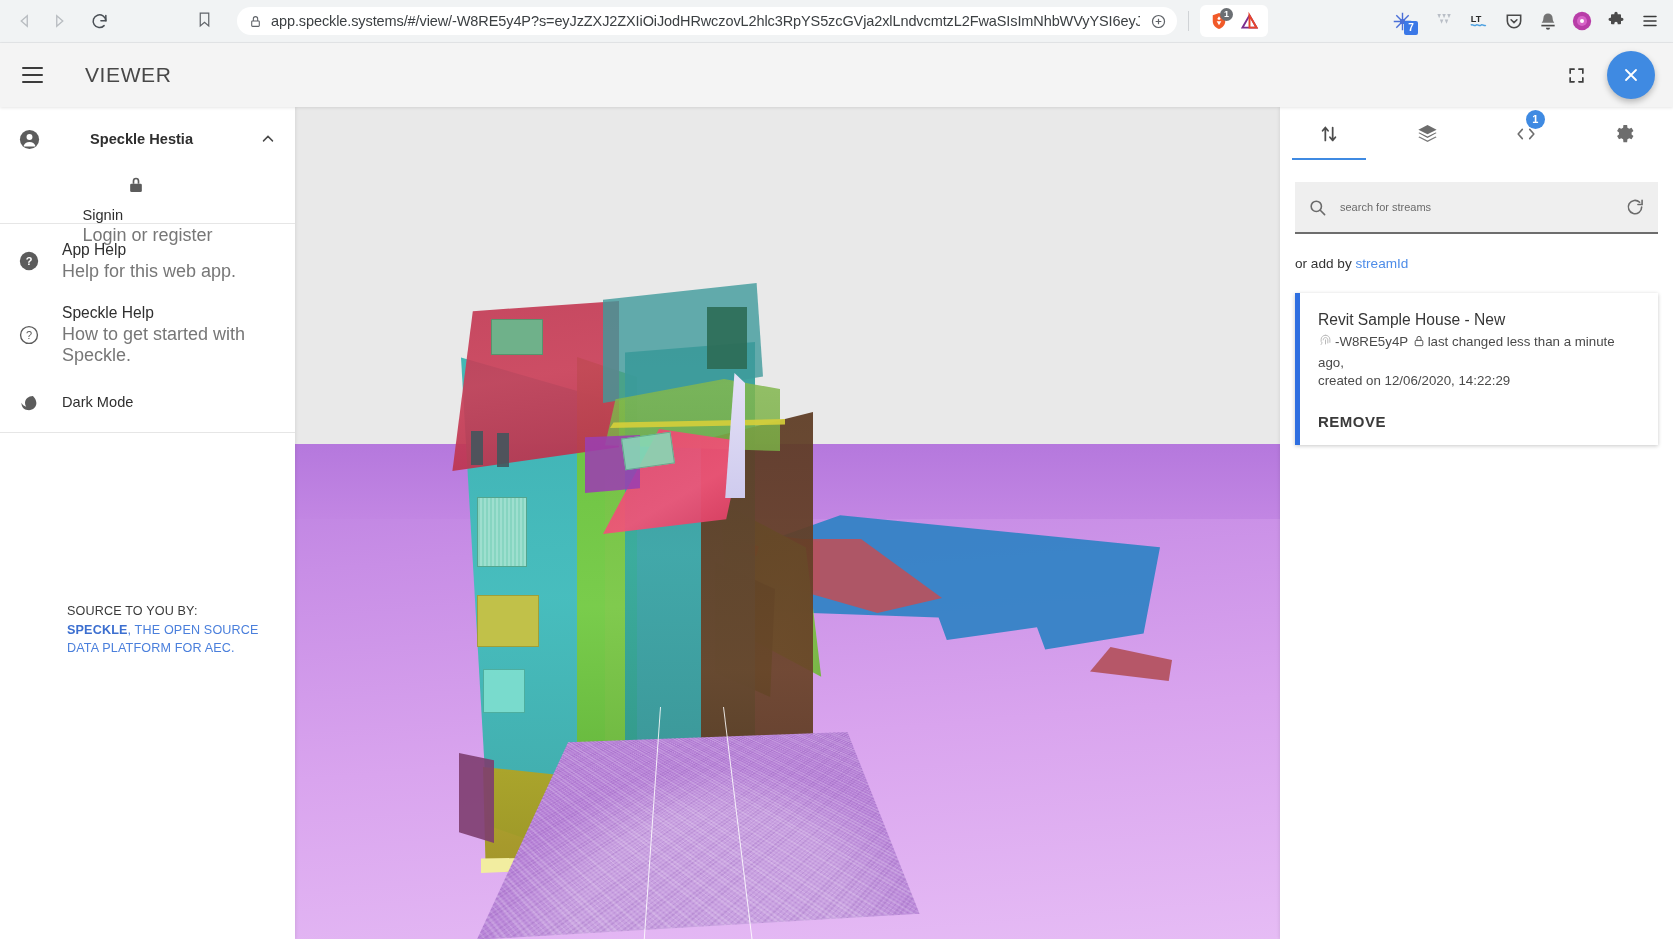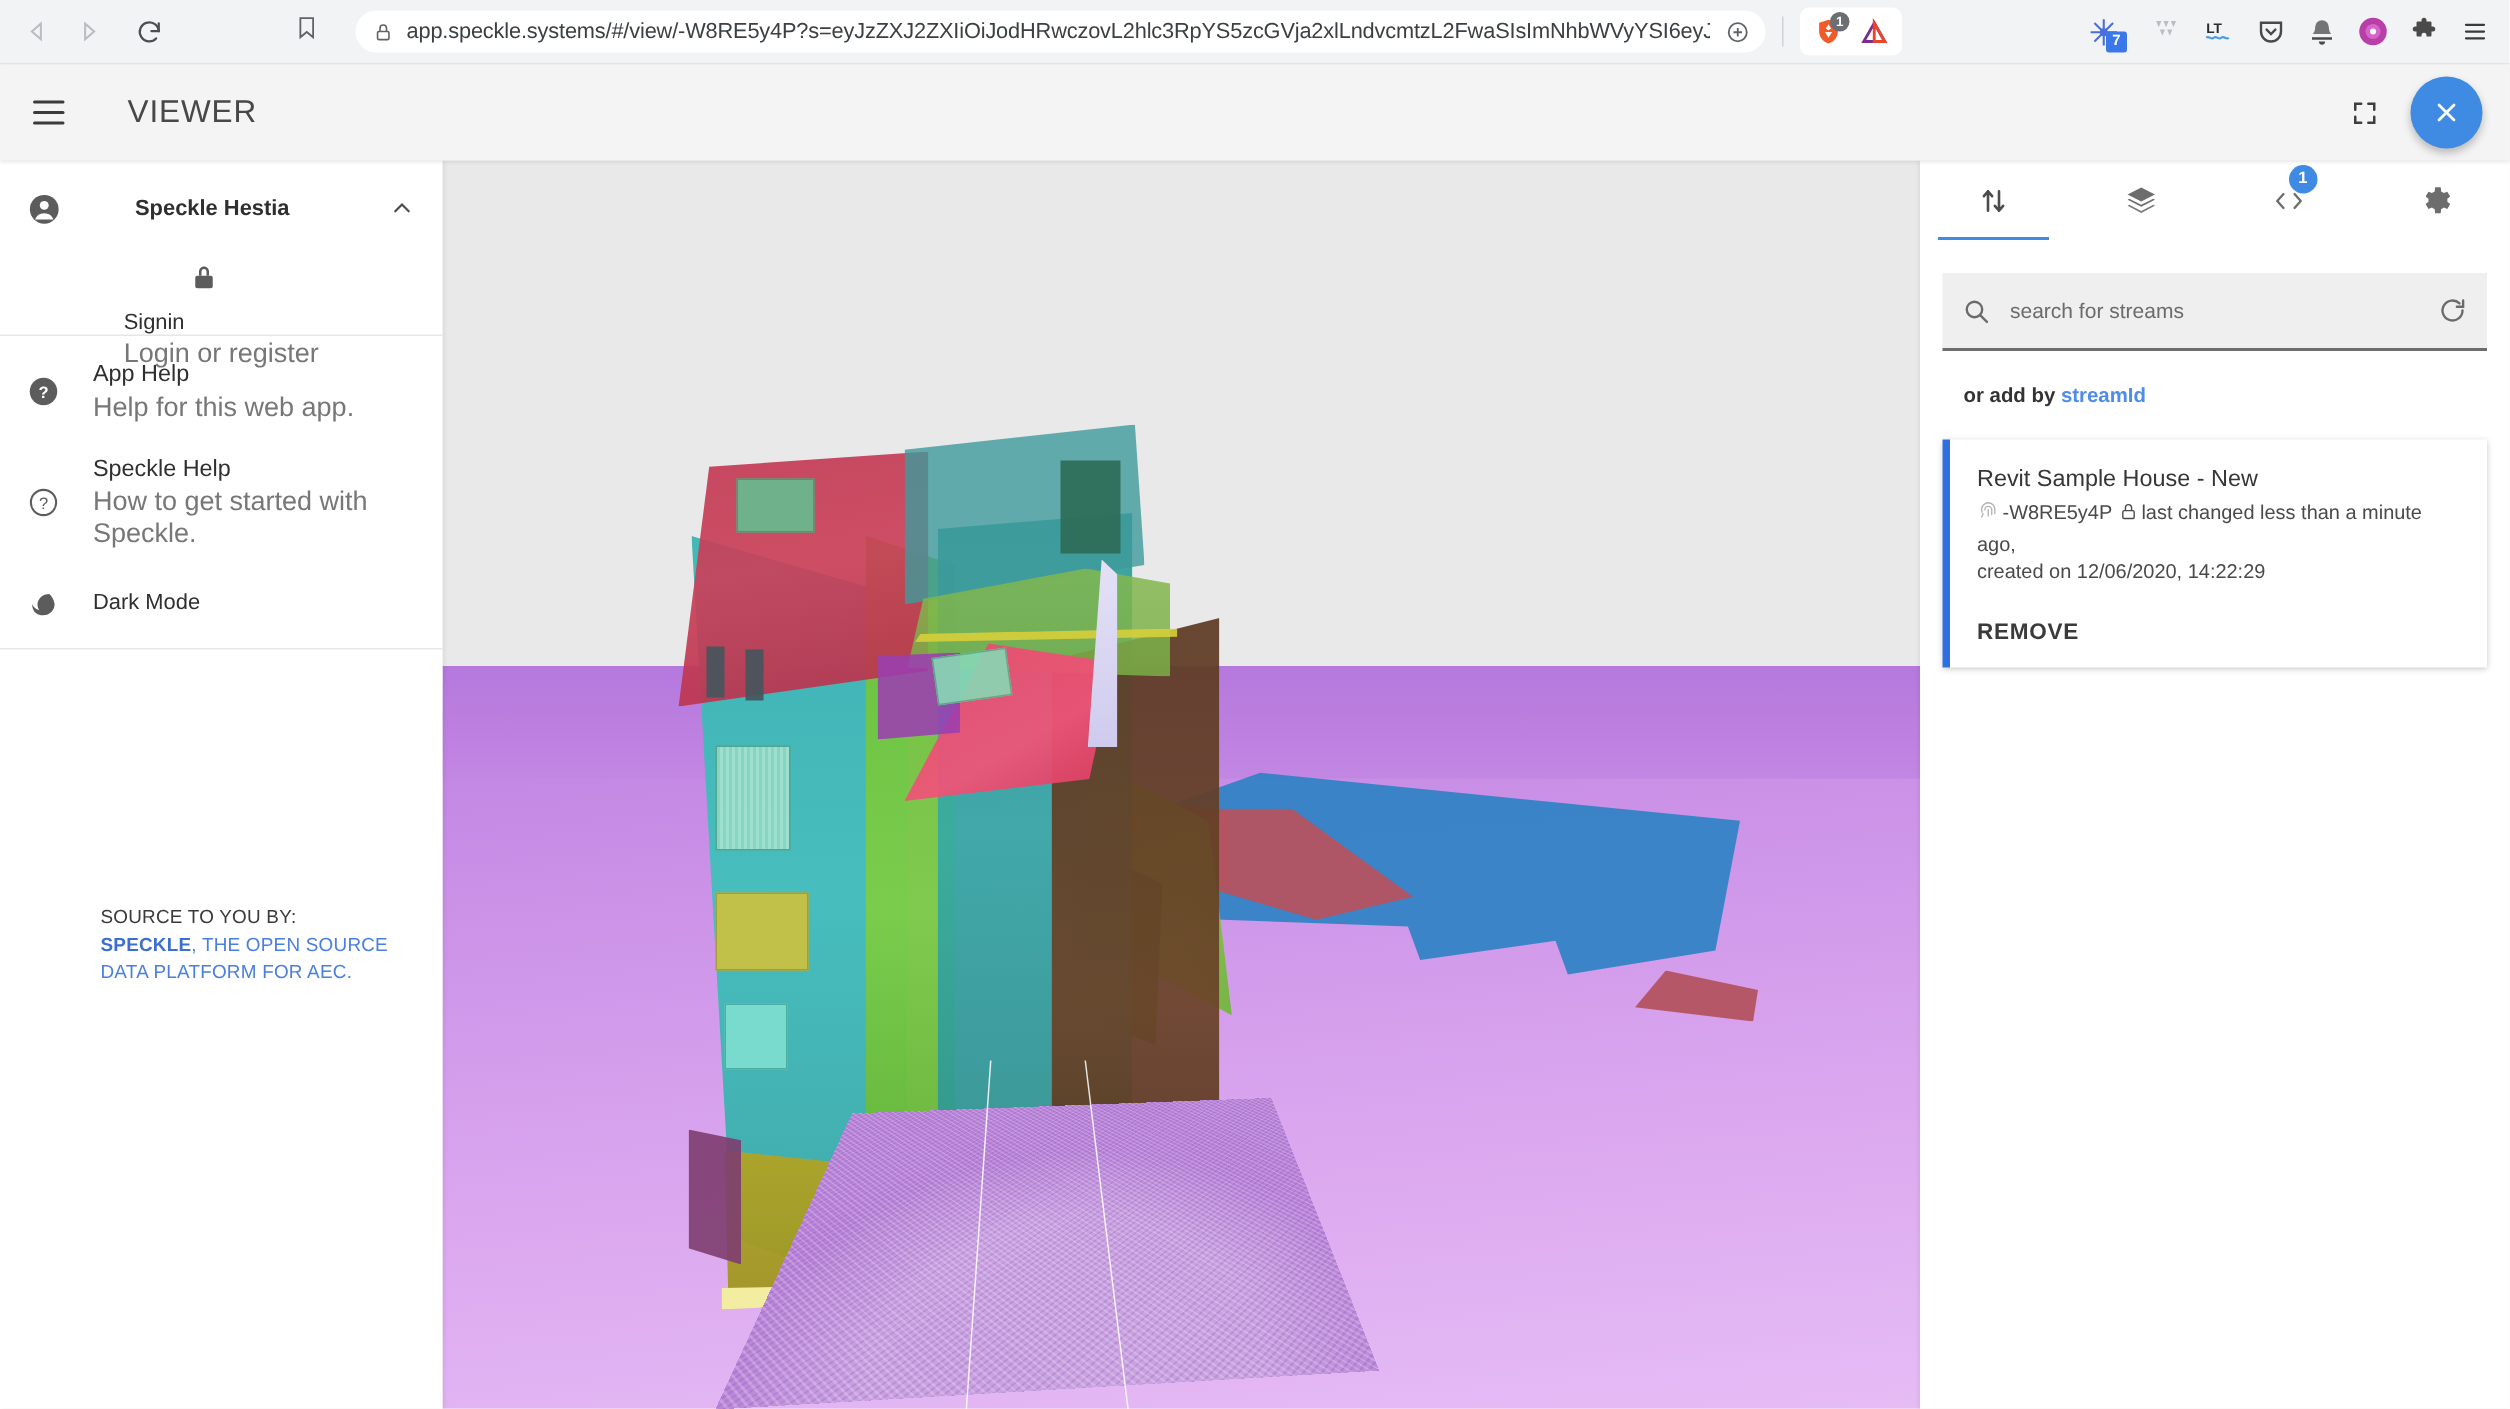--- a/index.html
+++ b/index.html
@@ -307,26 +307,26 @@
   }
 
   #search-box {
     margin: 22px 15px 0 15px; height: 52px; background:#efefef;
     display:flex; align-items:center; padding: 0 13px;
     border-bottom: 2px solid #6d6d6d;
   }
   #search-icon { color:#6b6b6b; display:flex; margin-right: 13px;}
   #search-input {
     flex:1 1 auto; border:none; background:transparent; outline:none;
-    font-size: 14px; color:#5d5d5d; font-family:"Liberation Sans", sans-serif;
+    font-size: 11px; color:#5d5d5d; font-family:"Liberation Sans", sans-serif;
   }
   #search-input::placeholder { color:#6b6b6b; }
   #refresh-icon { color:#6b6b6b; display:flex; }
 
-  #add-by-line { margin: 22px 0 0 29px; font-size: 13.6px; color:#333;font-weight:bold; }
+  #add-by-line { margin: 22px 0 0 15px; font-size: 13.6px; color:#333; }
   #streamid-link { color:#4d8ce8; }
 
   #stream-card {
     margin: 22px 15px 0 15px;
     background: #fff;
     border-left: 5px solid #2f6fe0;
     box-shadow: 0 1px 4px rgba(0,0,0,0.22);
     padding: 18px 17px 14px 18px;
     min-height: 130px;
   }

